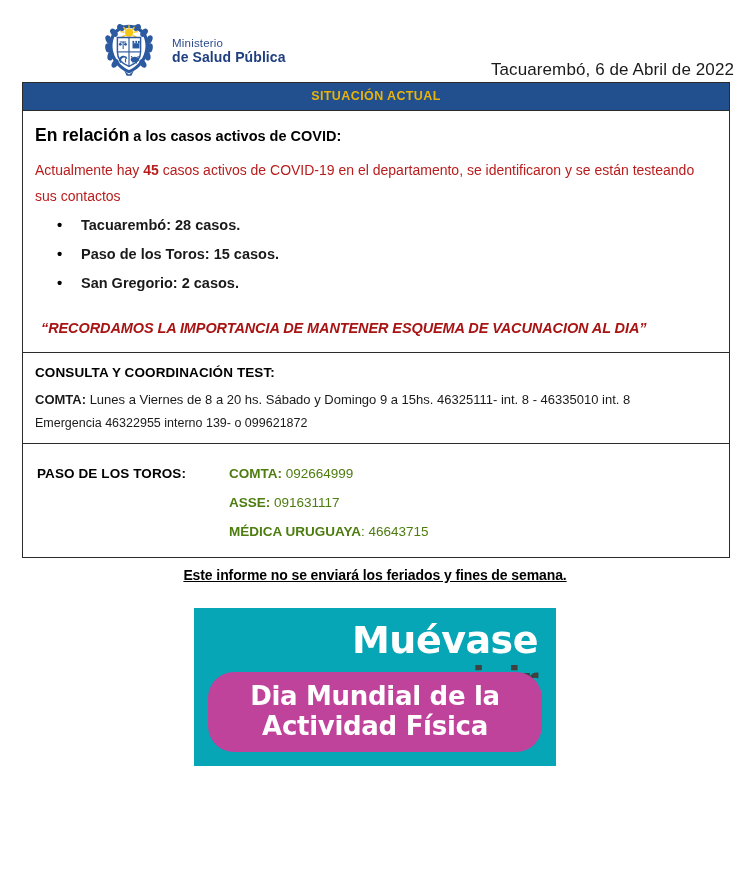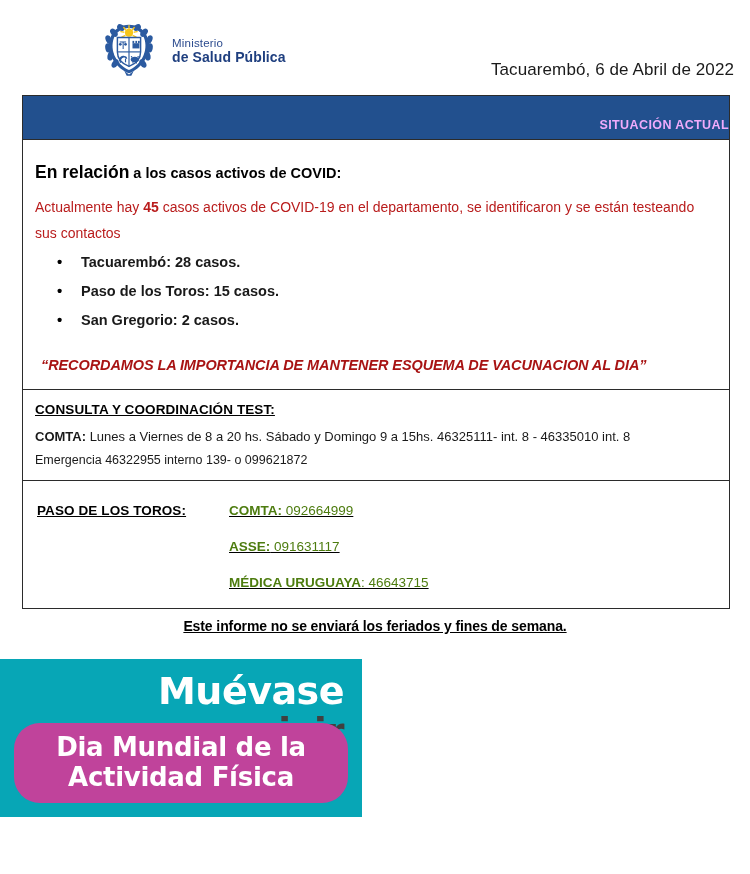--- a/index.html
+++ b/index.html
@@ -12,21 +12,21 @@
     height: 874px;
     font-family: "Liberation Sans", sans-serif;
     color: #000000;
     position: relative;
     overflow: hidden;
   }
 
   
   .doc-header {
     position: relative;
-    height: 95px;
+    height: 82px;
   }
   .logo-block {
     position: absolute;
     left: 100px;
     top: 20px;
     display: flex;
     align-items: center;
   }
   .logo-mark {
     width: 58px;
@@ -62,38 +62,38 @@
   }
 
   
   .report-table {
     margin: 0 20px 0 22px;
     border: 1.5px solid #2b2b2b;
     border-collapse: collapse;
   }
   .band {
     background: #22508E;
-    color: #f0abfc;
-    text-align: right;
+    color: #eab308;
+    text-align: center;
     font-weight: bold;
     font-size: 12.5px;
     letter-spacing: .4px;
-    padding: 22px 0 7px 0;
+    padding: 6px 0 7px 0;
     border-bottom: 1.5px solid #2b2b2b;
   }
   .sect {
     padding: 10px 10px 6px 10px;
   }
   .sect.rule-top {
     border-top: 1.5px solid #2b2b2b;
   }
 
   .lead {
     font-size: 14.5px;
-    margin: 12px 0 12px 2px;
+    margin: 4px 0 12px 2px;
     font-weight: bold;
   }
   .lead .big {
     font-size: 17.5px;
     font-weight: bold;
   }
   .para {
     font-size: 14px;
     line-height: 1.85;
     margin: 0 2px 0 2px;
@@ -129,39 +129,37 @@
     font-size: 14.5px;
     padding: 22px 8px 10px 8px;
     letter-spacing: -0.1px;
   }
 
   .sub-title {
     font-weight: bold;
     font-size: 13.5px;
     margin: 2px 0 10px 2px;
     letter-spacing: .1px;
-    text-decoration: underline;
   }
   .line {
     font-size: 13px;
     line-height: 1.55;
     margin: 0 0 4px 2px;
     color: #1a1a1a;
   }
   .line b { font-weight: bold; }
   .line.spaced { margin-top: 22px; }
   .line.small { font-size: 12.5px; margin-top: 4px; }
 
   
   .pdt {
     display: grid;
     grid-template-columns: 192px 1fr;
-    row-gap: 21px;
+    row-gap: 14px;
     padding: 12px 4px 12px 4px;
-    text-decoration: underline;
   }
   .pdt .label {
     font-weight: bold;
     font-size: 13.5px;
     letter-spacing: .1px;
   }
   .pdt .val {
     font-size: 13.5px;
     color: #4d7c0f;
   }
@@ -172,21 +170,21 @@
     font-weight: bold;
     font-size: 14px;
     text-decoration: underline;
     margin: 9px 0 0 0;
     letter-spacing: -0.1px;
   }
 
   
   .banner-wrap {
     display: flex;
-    justify-content: flex-start;
+    justify-content: center;
     margin-top: 25px;
   }
   .banner {
     width: 362px;
     height: 158px;
     background: #07A6B6;
     position: relative;
     overflow: hidden;
     font-family: "DejaVu Sans", sans-serif;
   }

